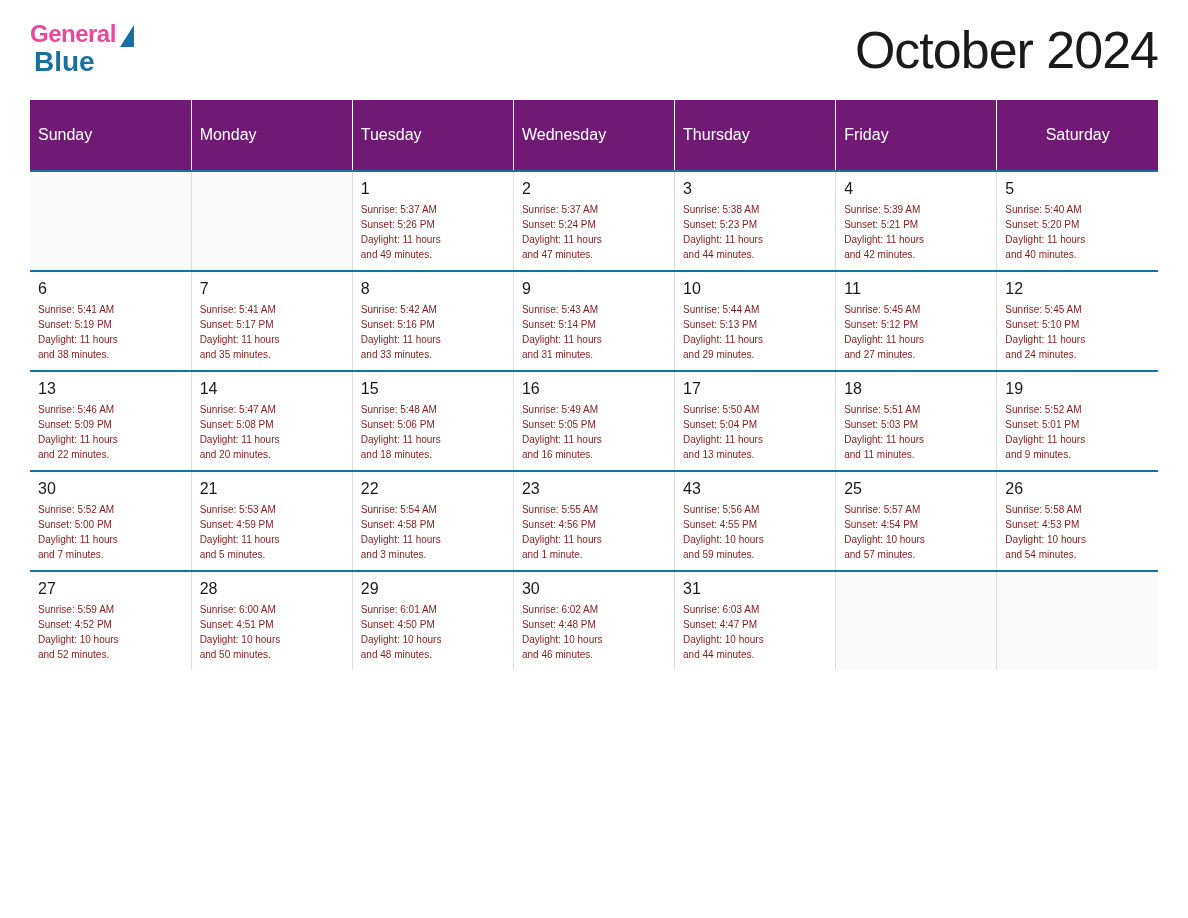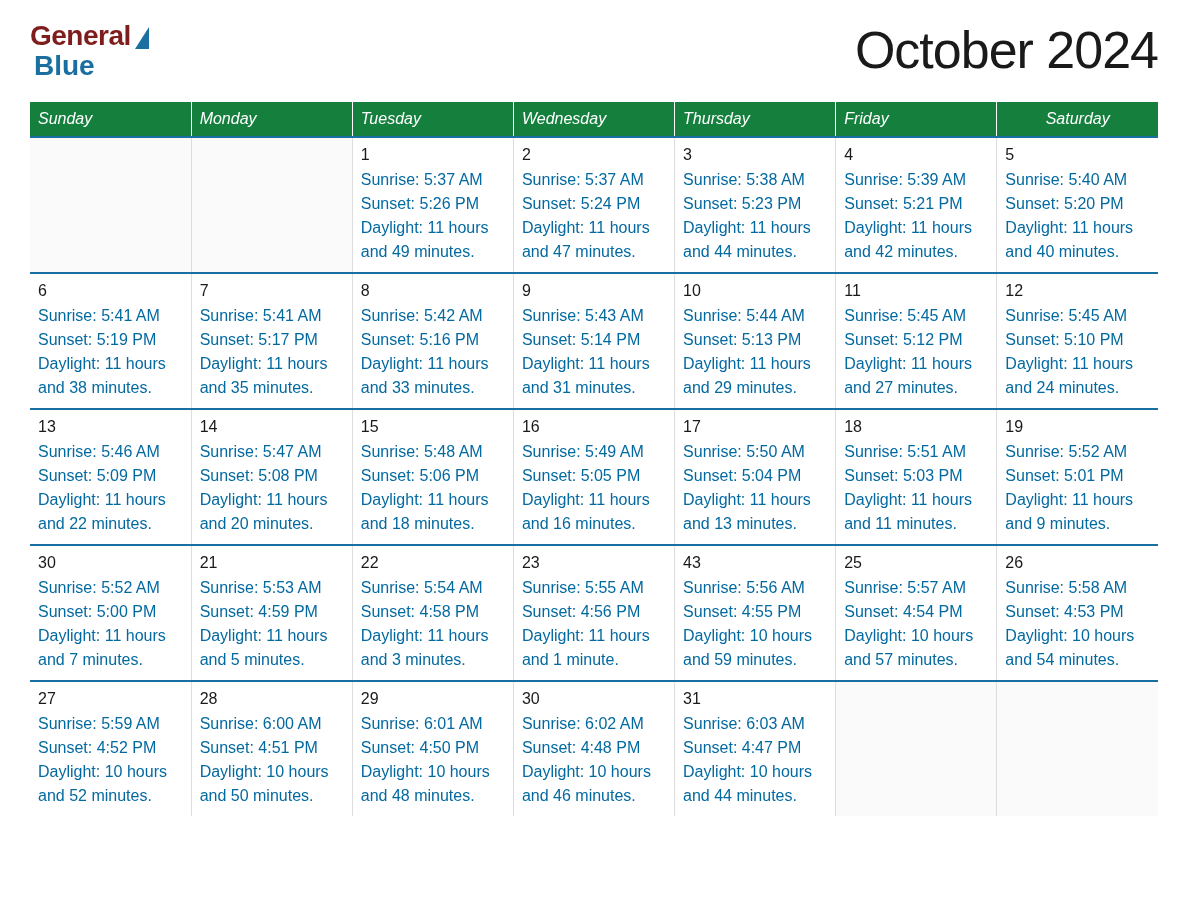--- a/index.html
+++ b/index.html
@@ -20,23 +20,23 @@
       display: flex;
       flex-direction: column;
       align-items: flex-start;
     }
     .logo-text {
       display: flex;
       align-items: center;
       gap: 2px;
     }
     .logo-general {
-      font-size: 28px;
+      font-size: 24px;
       font-weight: bold;
-      color: #7f1d1d;
+      color: #ec4899;
       letter-spacing: -0.5px;
     }
     .logo-triangle {
       width: 0;
       height: 0;
       border-left: 14px solid transparent;
       border-right: 0px solid transparent;
       border-bottom: 22px solid #1a6fa0;
       margin-left: 2px;
       margin-top: 4px;
@@ -61,28 +61,27 @@
       font-size: 20px;
       color: #444;
       margin-top: 4px;
     }
     table {
       width: 100%;
       border-collapse: collapse;
       table-layout: fixed;
     }
     th {
-      background-color: #15803d;
+      background-color: #701a75;
       color: #ffffff;
-      padding: 8px 8px;
+      padding: 26px 8px;
       text-align: left;
       font-size: 16px;
       font-weight: normal;
       border-right: 1px solid #ffffff;
-      font-style: italic;
     }
     th:last-child { border-right: none; text-align: center; }
     td {
       vertical-align: top;
       padding: 8px 8px;
       border-top: 2px solid #1a6fa0;
       border-right: 1px solid #dddddd;
       font-size: 13px;
       color: #333;
       min-height: 100px;
@@ -90,22 +89,22 @@
     td:last-child { border-right: none; }
     tr:last-child td { border-bottom: none; }
     .day-num {
       font-size: 16px;
       color: #1a1a1a;
       font-weight: normal;
       margin-bottom: 4px;
       display: block;
     }
     .day-info {
-      font-size: 16px;
-      color: #0369a1;
+      font-size: 10px;
+      color: #7f1d1d;
       line-height: 1.5;
     }
     .empty-cell {
       background: #fafafa;
     }
   </style>
 </head>
 <body>
 
 <div class="header">

